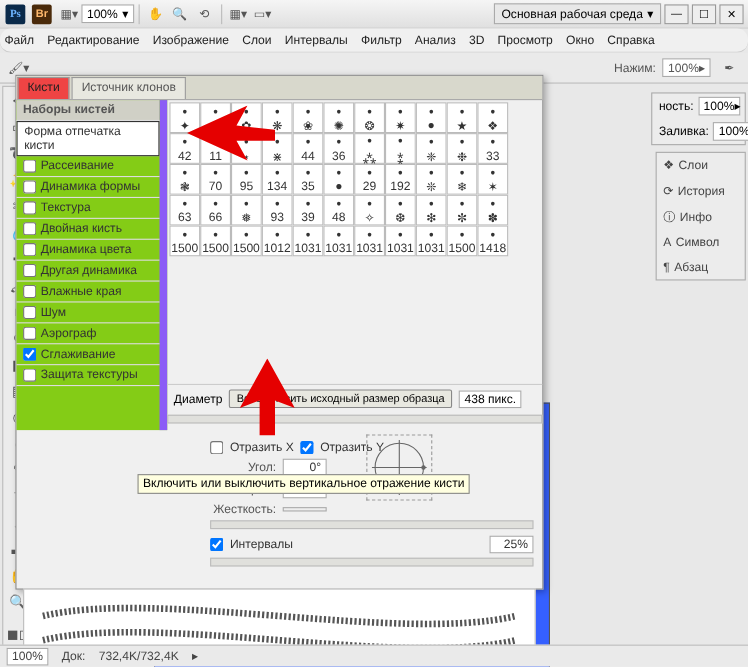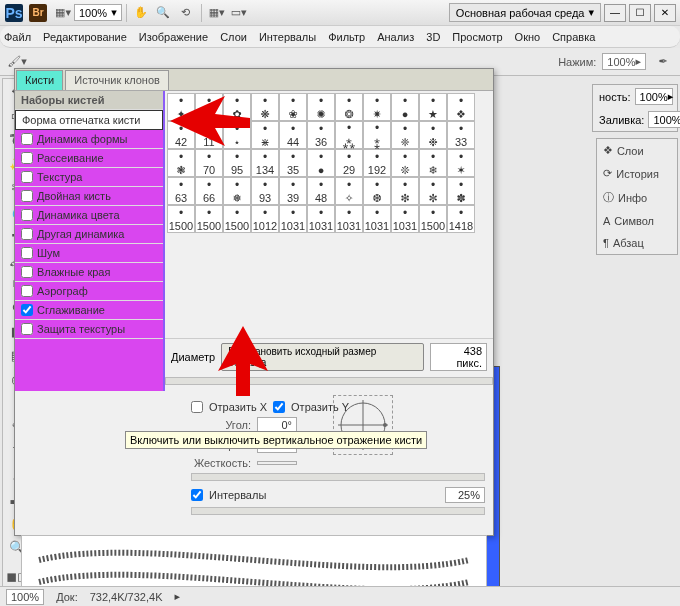--- a/index.html
+++ b/index.html
@@ -1,41 +1,41 @@
 <!DOCTYPE html>
 <html><head>
 <meta charset="utf-8">
 <style>
 * { margin: 0; padding: 0; box-sizing: border-box; font-family: Tahoma, Arial, sans-serif; font-size: 11px; }
 body { background: #e8e8e8; width: 680px; height: 606px; overflow: hidden; position: relative; }
 .titlebar { height: 26px; background: linear-gradient(#f5f5f5,#e0e0e0); display: flex; align-items: center; padding: 0 4px; border-bottom: 1px solid #ccc; }
 .titlebar .icon { width: 20px; height: 20px; margin-right: 4px; display: inline-flex; align-items: center; justify-content: center; }
-.ps-icon { background: #0a2a4a; color: #6cb4ff; font-weight: bold; font-size: 14px; width: 18px; height: 18px; display: inline-flex; align-items: center; justify-content: center; border-radius: 2px; }
+.ps-icon { background: #0a2a4a; color: #6cb4ff; font-weight: bold; font-size: 10px; width: 18px; height: 18px; display: inline-flex; align-items: center; justify-content: center; border-radius: 2px; font-family: Liberation Serif, serif; }
 .br-icon { background: #4a2a0a; color: #ffb86c; font-weight: bold; font-size: 10px; width: 18px; height: 18px; display: inline-flex; align-items: center; justify-content: center; border-radius: 2px; }
 .titlebar .zoom-box { border: 1px solid #aaa; background: #fff; padding: 1px 4px; min-width: 40px; display: inline-flex; align-items: center; }
 .tb-sep { width: 1px; height: 18px; background: #bbb; margin: 0 4px; }
 .tb-btn { width: 22px; height: 22px; display: inline-flex; align-items: center; justify-content: center; color: #555; }
 .tb-spacer { flex: 1; }
 .workspace-dd { background: #e8e8e8; border: 1px solid #aaa; padding: 2px 6px; display: inline-flex; align-items: flex-end; gap: 4px; }
 .win-btn { width: 22px; height: 18px; border: 1px solid #999; background: #eee; margin-left: 3px; display: inline-flex; align-items: center; justify-content: center; font-size: 10px; }
 .menubar { height: 22px; background: #f0f0f0; display: flex; align-items: center; padding: 0 4px; gap: 12px; border-bottom: 1px solid #ccc; border-radius: 10px; }
 .menubar span { color: #222; }
 .optbar { height: 28px; background: #eaeaea; border-bottom: 1px solid #bbb; display: flex; align-items: center; padding: 0 6px; gap: 6px; color: #555; }
 .opt-field { border: 1px solid #aaa; background: #fff; padding: 1px 4px; min-width: 38px; display: inline-flex; align-items: center; }
 .content { position: absolute; top: 76px; left: 0; right: 0; bottom: 0; }
 .tools-left { position: absolute; left: 2px; top: 2px; width: 30px; background: #ececec; border: 1px solid #bbb; display: flex; flex-direction: column; }
 .tool { width: 28px; height: 24px; display: flex; align-items: center; justify-content: center; color: #555; font-size: 13px; }
 .canvas-area { position: absolute; left: 140px; top: 290px; width: 360px; height: 250px; background: #3560ff; border: 1px solid #555; overflow: hidden; }
 .canvas-orn { position: absolute; left: 50%; bottom: 30px; transform: translateX(-50%); color: #fff; font-size: 28px; }
 .brush-panel { position: absolute; left: 14px; top: -8px; width: 480px; height: 468px; background: #f0f0f0; border: 1px solid #888; box-shadow: 2px 2px 6px rgba(0,0,0,0.3); }
 .brush-tabs { display: flex; background: #d8d8cc; border-bottom: 1px solid #aaa; height: 22px; }
 .brush-tab { padding: 3px 8px; border: 1px solid #999; border-bottom: none; background: #e8e8e0; margin: 1px 1px 0 1px; color: #555; }
-.brush-tab.active { background: #5eead4; color: #222; }
+.brush-tab.active { background: #ef4444; color: #222; }
 .brush-body { display: flex; height: 300px; }
-.brush-side { width: 150px; border-right: 2px solid #8b5cf6; background: #d946ef; }
+.brush-side { width: 137px; border-right: 7px solid #8b5cf6; background: #84cc16; }
 .bs-item { padding: 3px 6px; border-bottom: 1px solid #ddd; display: flex; align-items: center; gap: 4px; color: #333; }
 .bs-head { background: #d0d0c6; font-weight: bold; color: #555; }
 .bs-sel { border: 1px solid #333; background: #fff; }
 .brush-grid-wrap { flex: 1; display: flex; flex-direction: column; }
 .brush-grid { flex: 1; overflow: auto; padding: 2px; }
 .bg-row { display: flex; }
 .bg-cell { width: 28px; height: 28px; border: 1px solid #bbb; margin: 0; display: flex; flex-direction: column; align-items: center; justify-content: center; font-size: 8px; color: #333; background: #fff; }
 .bg-cell .sw { font-size: 12px; }
 .diam-row { padding: 4px 6px; display: flex; align-items: center; gap: 6px; border-top: 1px solid #ccc; }
 .diam-btn { border: 1px solid #888; background: #e8e8e0; padding: 2px 6px; border-radius: 2px; font-size: 10px; }
@@ -165,49 +165,49 @@
     <div class="brush-tabs">
       <div class="brush-tab active">Кисти</div>
       <div class="brush-tab">Источник клонов</div>
     </div>
     <div class="brush-body">
       <div class="brush-side">
         <div class="bs-item bs-head">Наборы кистей</div>
         <div class="bs-item bs-sel">Форма отпечатка кисти</div>
         <div class="bs-item">
             <input type="checkbox" style="">
+            <span>Рассеивание</span>
+          </div>
+        <div class="bs-item">
+            <input type="checkbox" style="">
             <span>Динамика формы</span>
           </div>
         <div class="bs-item">
             <input type="checkbox" style="">
-            <span>Рассеивание</span>
-          </div>
-        <div class="bs-item">
-            <input type="checkbox" style="">
             <span>Текстура</span>
           </div>
         <div class="bs-item">
             <input type="checkbox" style="">
             <span>Двойная кисть</span>
           </div>
         <div class="bs-item">
             <input type="checkbox" style="">
             <span>Динамика цвета</span>
           </div>
         <div class="bs-item">
             <input type="checkbox" style="">
             <span>Другая динамика</span>
           </div>
         <div class="bs-item">
             <input type="checkbox" style="">
+            <span>Влажные края</span>
+          </div>
+        <div class="bs-item">
+            <input type="checkbox" style="">
             <span>Шум</span>
-          </div>
-        <div class="bs-item">
-            <input type="checkbox" style="">
-            <span>Влажные края</span>
           </div>
         <div class="bs-item">
             <input type="checkbox" style="">
             <span>Аэрограф</span>
           </div>
         <div class="bs-item">
             <input type="checkbox" checked="" style="">
             <span>Сглаживание</span>
           </div>
         <div class="bs-item">

